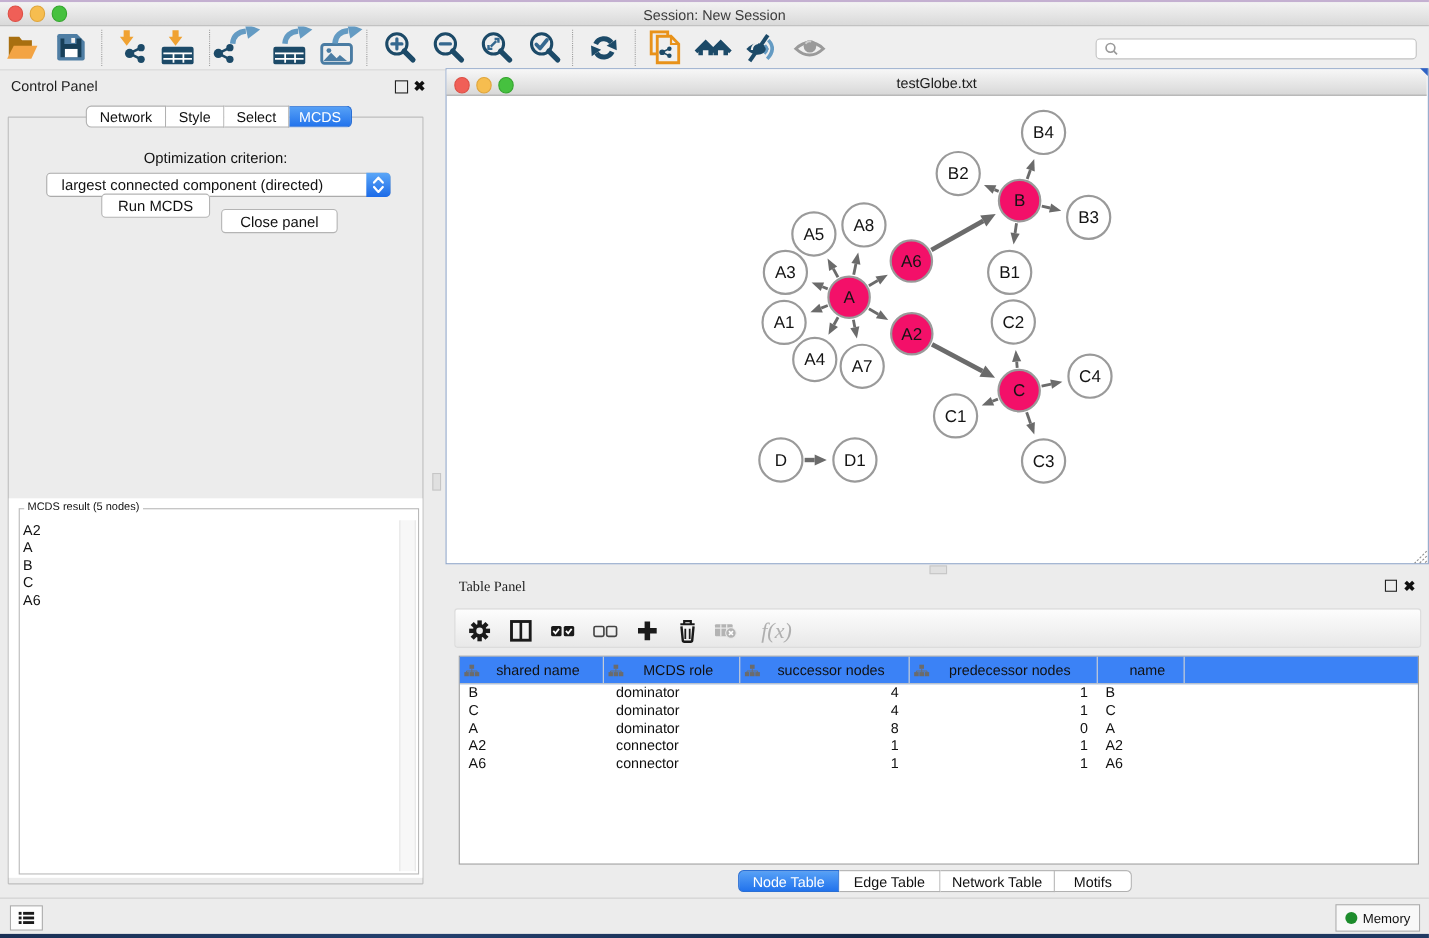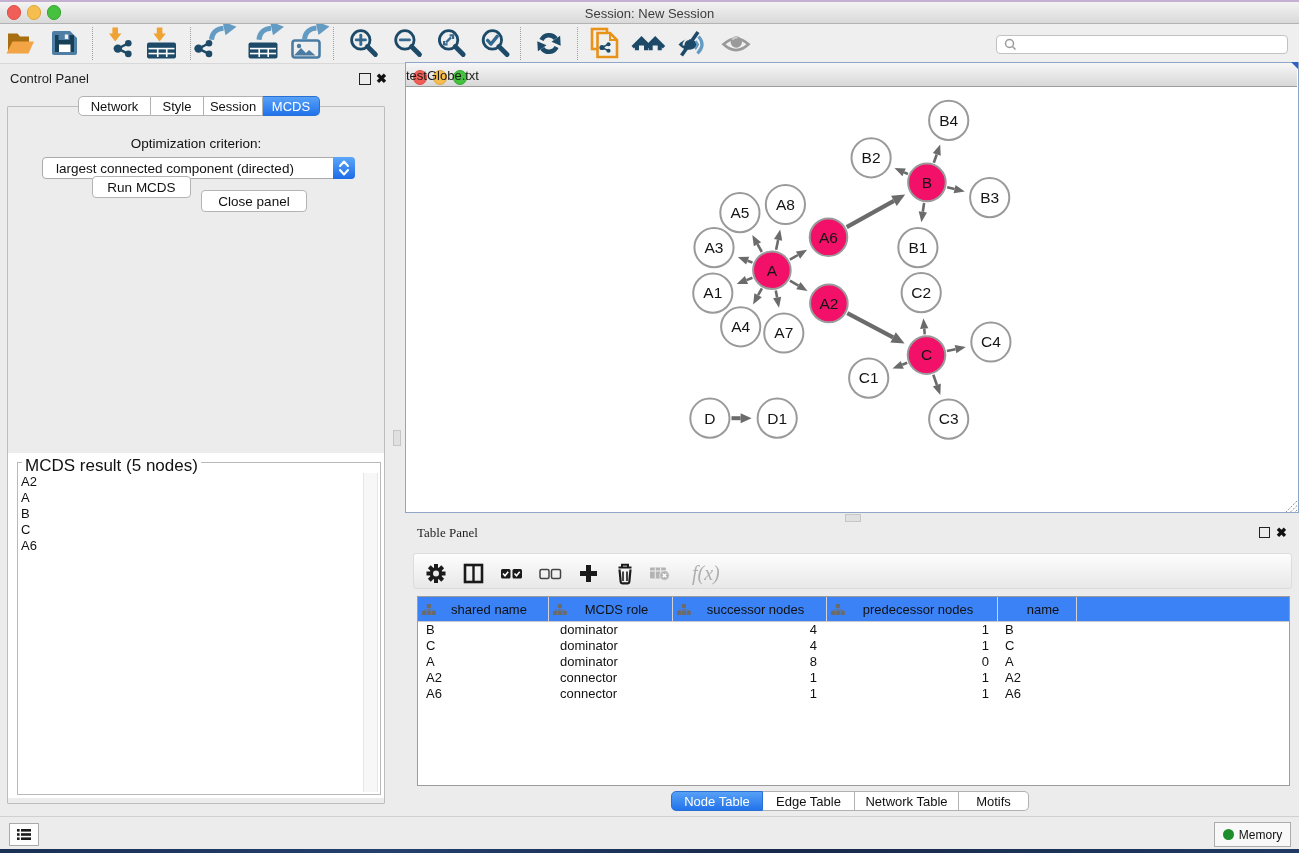--- a/index.html
+++ b/index.html
@@ -26,30 +26,30 @@
 .tab.first{border-left:1px solid #b1b1b1;border-radius:5px 0 0 5px;}
 .tab.last{border-radius:0 5px 5px 0;}
 .tab.sel{background:linear-gradient(#57a1f6,#2273ec);color:#fff;border-color:#2a6fd4;}
 #opt-label{left:8px;top:136px;width:376px;text-align:center;font-size:13.5px;color:#111;}
 #dropdown{left:42px;top:157px;width:313px;height:22px;background:#fff;border:1px solid #ababab;border-radius:4px;font-size:13.5px;color:#111;line-height:22px;padding-left:13px;box-sizing:border-box;}
 #dd-cap{left:333px;top:157px;width:22px;height:22px;background:linear-gradient(#5ba7f8,#1c6be8);border-radius:0 4px 4px 0;}
 #run-btn{left:92px;top:176px;width:97px;height:20px;}
 #close-btn{left:201px;top:190px;width:104px;height:20px;}
 .btn{background:#fff;border:1px solid #b4b4b4;border-radius:4px;font-size:13.5px;color:#111;display:flex;align-items:center;justify-content:center;}
 #fieldset{left:17px;top:462px;width:362px;height:331px;border:1px solid #b9b9b9;background:#fff;}
-#fs-label{left:22px;top:456px;background:#fff;padding:0 3px;font-size:17px;color:#111;}
+#fs-label{left:22px;top:456px;background:#fff;padding:0 3px;font-size:10px;color:#111;}
 #fs-list{left:21px;top:474px;font-size:13px;color:#111;line-height:16px;}
 #fs-scroll{left:363px;top:473px;width:15px;height:319px;background:#f7f7f7;border-left:1px solid #e6e6e6;border-right:1px solid #e6e6e6;box-sizing:border-box;}
 
 #net{left:405px;top:62px;width:894px;height:451px;border:1px solid #8fa6c8;background:#fff;box-sizing:border-box;}
 #net-titlebar{left:0;top:0;width:891px;height:23px;background:linear-gradient(#f7f7f7,#d8d8d8);border-bottom:1px solid #9c9c9c;position:absolute;}
 #net-titlebar .t1{left:6.8px;top:7px;background:#f05f57;border:0.5px solid #dd4f45;}
 #net-titlebar .t2{left:26.8px;top:7px;background:#f6bd4f;border:0.5px solid #e0a53a;}
 #net-titlebar .t3{left:46.8px;top:7px;background:#46c13f;border:0.5px solid #34a52e;}
-#net-title{left:0;top:5px;width:891px;text-align:left;font-size:13px;color:#1a1a1a;position:absolute;}
+#net-title{left:0;top:5px;width:891px;text-align:center;font-size:13px;color:#1a1a1a;position:absolute;}
 
 #tp-title{left:417px;top:525px;font-size:13px;color:#1e1e1e;font-family:Liberation Serif, serif;}
 #tp-float{left:1259px;top:527px;width:9px;height:9px;border:1.5px solid #222;}
 #tp-close{left:1276px;top:525px;font-size:13px;color:#111;font-weight:bold;}
 #tp-toolbar{left:413px;top:553px;width:879px;height:36px;background:linear-gradient(#fdfdfd,#e8e8e8);border:1px solid #dcdcdc;border-radius:3px;box-sizing:border-box;}
 #tp-table{left:417px;top:596px;width:873px;height:190px;background:#fff;border:1px solid #9c9c9c;box-sizing:border-box;}
 #tp-header{position:absolute;left:0;top:0;width:871px;height:24px;background:#3b82f6;border-bottom:1px solid #c8c8c8;font-size:13px;color:#111;}
 .hcell{position:absolute;top:0;height:24px;display:flex;align-items:center;justify-content:center;border-right:1px solid #d4d4d4;padding-left:12px;box-sizing:border-box;}
 .hcell svg{position:absolute;left:4px;top:6.5px;margin-right:0 !important;}
 .trow{position:absolute;font-size:13px;color:#111;height:16px;line-height:16px;}
@@ -176,21 +176,21 @@
 </div>
 
 <div id="cp-title" class="abs">Control Panel</div>
 <div id="cp-float" class="abs"></div>
 <div id="cp-close" class="abs">✖</div>
 <div id="cp-panel" class="abs"></div>
 <div id="cp-white" class="abs"></div>
 <div id="cp-tabs" class="abs">
 <div class="tab first" style="width:73px">Network</div>
 <div class="tab" style="width:53px">Style</div>
-<div class="tab" style="width:59px">Session</div>
+<div class="tab" style="width:59px">Select</div>
 <div class="tab sel last" style="width:57px">MCDS</div>
 </div>
 <div id="opt-label" class="abs">Optimization criterion:</div>
 <div id="dropdown" class="abs">largest connected component (directed)</div>
 <div id="dd-cap" class="abs">
 <svg width="22" height="22" viewBox="0 0 22 22">
       <path d="M7 9 L11 4.5 L15 9" fill="none" stroke="#fff" stroke-width="2" stroke-linecap="round" stroke-linejoin="round"></path>
       <path d="M7 13 L11 17.5 L15 13" fill="none" stroke="#fff" stroke-width="2" stroke-linecap="round" stroke-linejoin="round"></path>
     </svg>
 </div>

